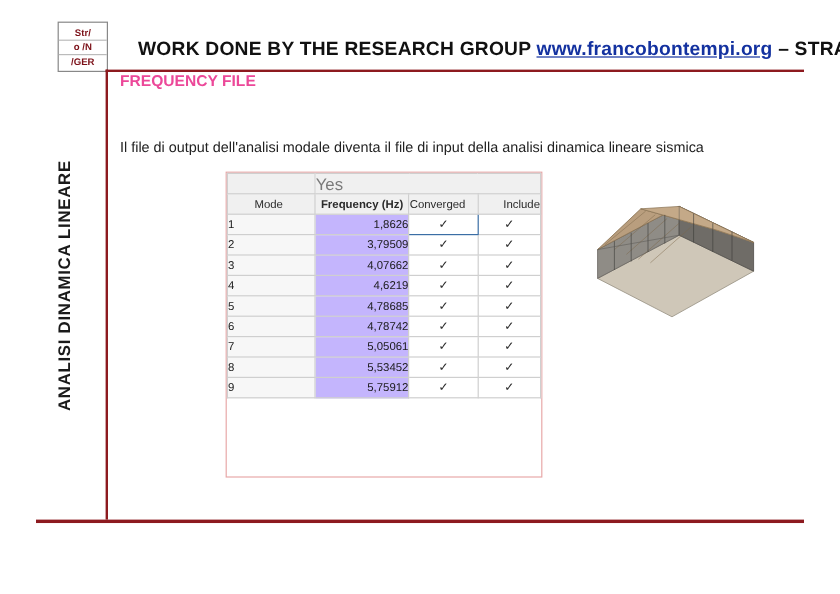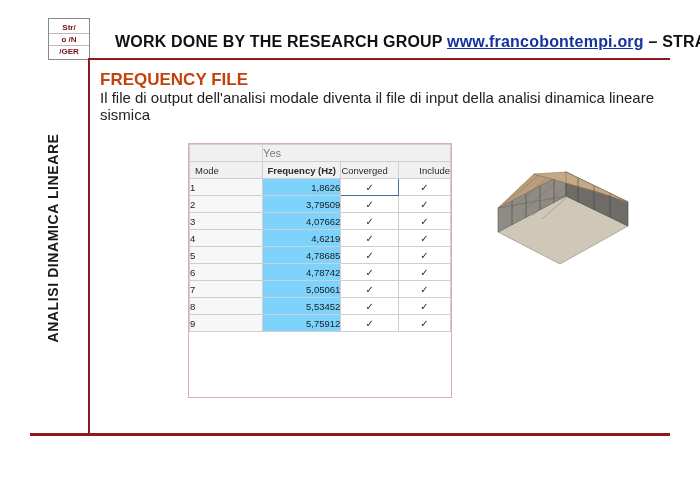--- a/index.html
+++ b/index.html
@@ -88,30 +88,30 @@
     font-size: 14px;
     font-weight: bold;
     letter-spacing: 0.6px;
     color: #1a1a1a;
   }
 
   
   .slide-title {
     position: absolute;
     left: 100px;
-    top: 70px;
-    font-size: 17px;
+    top: 60px;
+    font-size: 13px;
     font-weight: bold;
-    color: #c2410c;
+    color: #ec4899;
   }
   .subtitle {
     position: absolute;
     left: 100px;
-    top: 89px;
-    font-size: 15px;
+    top: 116px;
+    font-size: 12px;
     color: #222222;
   }
 
   
   .table-panel {
     position: absolute;
     left: 188px;
     top: 143px;
     width: 264px;
     height: 255px;
@@ -128,48 +128,48 @@
   }
   table.freq th, table.freq td {
     border: 1px solid #cfcfcf;
     padding: 0;
     height: 17px;
     box-sizing: border-box;
   }
   .row-yes td {
     background: #f0f0f0;
     color: #7a7a7a;
-    font-size: 11px;
+    font-size: 14px;
     border: 1px solid #d6d6d6;
   }
   .cell-blank { background: #f0f0f0; border-right: 1px solid #d6d6d6 !important; }
   .yes-cell { padding-left: 5px; text-align: left; }
 
   .hdr th {
     background: #f0f0f0;
     color: #2a2a2a;
     font-weight: normal;
     font-size: 9.5px;
     border: 1px solid #c9c9c9;
   }
-  .hdr .c-mode { text-align: left; padding-left: 5px; }
+  .hdr .c-mode { text-align: left; padding-left: 22px; }
   .hdr .c-freq { text-align: center; font-weight: bold; }
   .hdr .c-conv { text-align: left; }
   .hdr .c-incl { text-align: right; }
 
   td.c-mode {
     text-align: left;
     padding-left: 5px;
     background: #f7f7f7;
     color: #1b1b1b;
   }
   td.c-freq {
     text-align: right;
     padding-right: 6px;
-    background: #7dd3fc;
+    background: #c4b5fd;
   }
   td.c-conv, td.c-incl {
     text-align: center;
     background: #ffffff;
     color: #2b2b2b;
     font-size: 10px;
   }
   tr.selected td.c-conv {
     border: 1px solid #3b6ea5;
     background: #ffffff;

